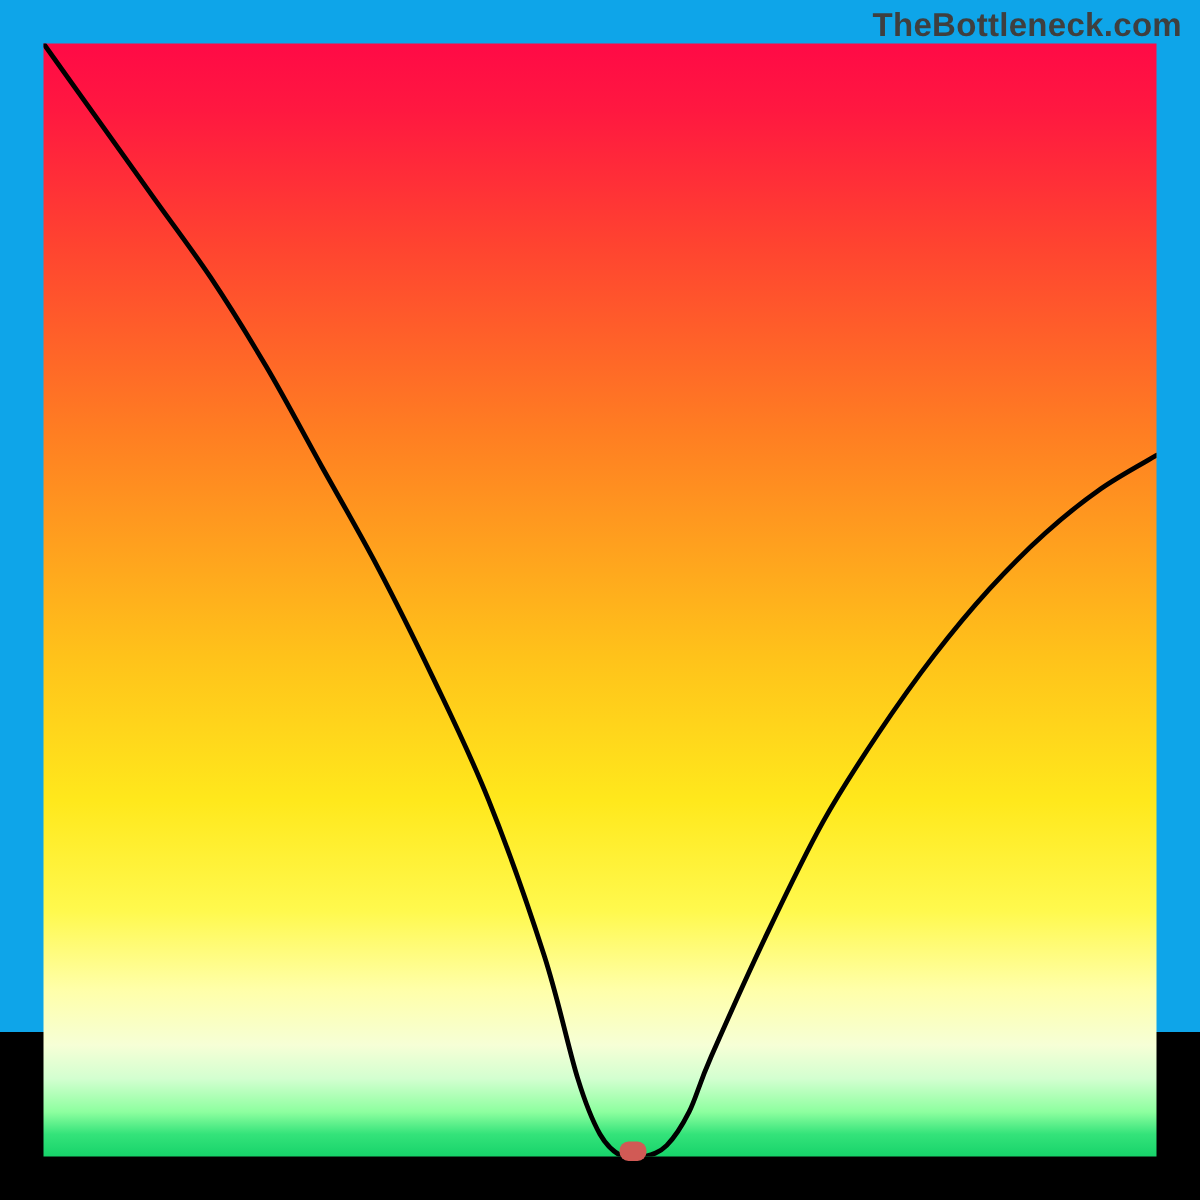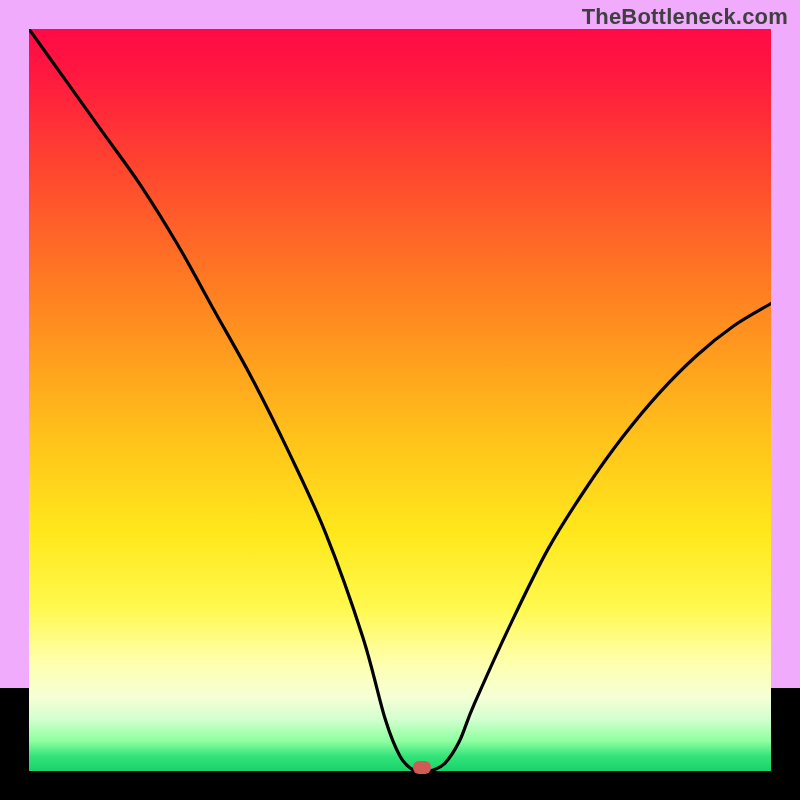--- a/index.html
+++ b/index.html
@@ -8,21 +8,21 @@
     width: 800px;
     height: 800px;
     overflow: hidden;
     background: #000;
     font-family: Arial, Helvetica, sans-serif;
   }
   .frame {
     position: relative;
     width: 800px;
     height: 688px;
-    background: #f0abfc;
+    background: #0ea5e9;
   }
   .watermark {
     position: absolute;
     top: 4px;
     right: 12px;
     font-size: 22px;
     font-weight: bold;
     color: #3f3f3f;
     letter-spacing: 0.2px;
   }

